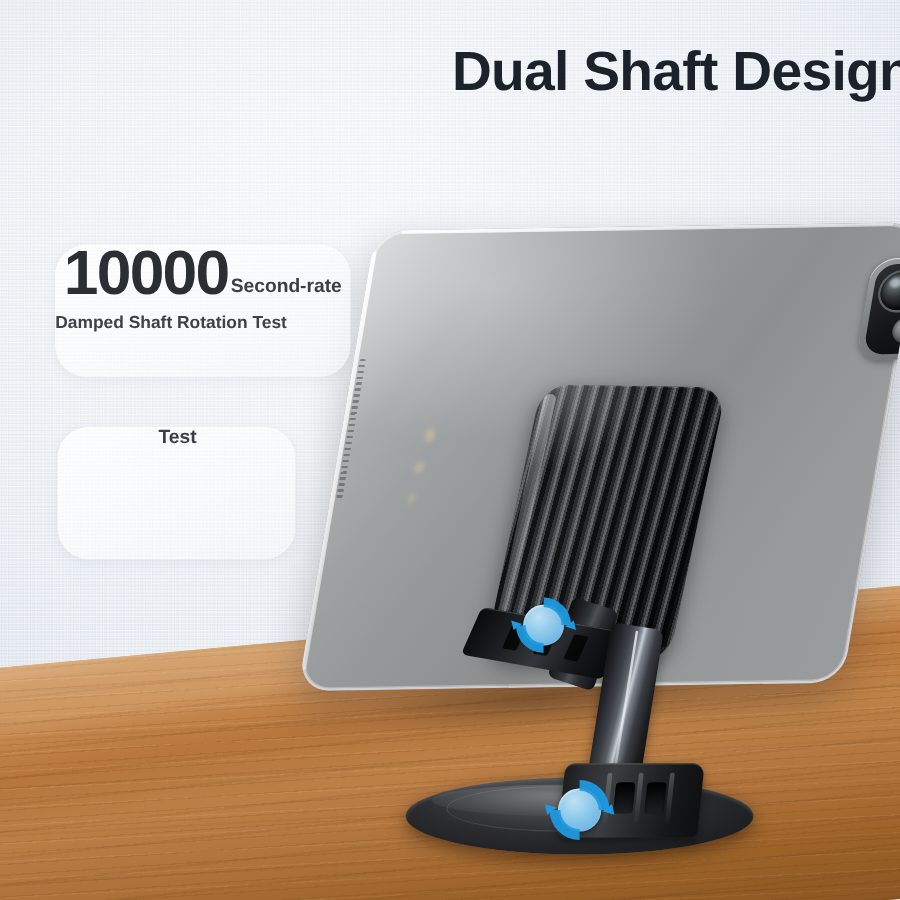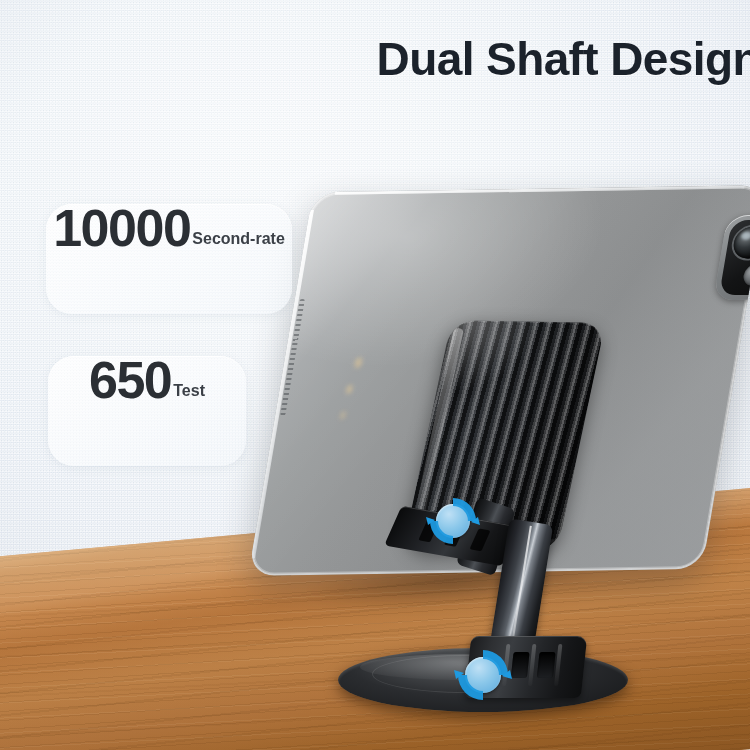--- a/index.html
+++ b/index.html
@@ -221,28 +221,28 @@
     <div class="l1">Dual Shaft Design</div>
   </div>
 
   <div class="card" id="card1">
     <div class="texture"></div>
     <div class="inner">
       <div class="stat-row">
         <span class="stat-num">10000</span>
         <span class="stat-unit">Second-rate</span>
       </div>
+      <div class="stat-cap">Damped Shaft Rotation Test</div>
     </div>
   </div>
 
   <div class="card" id="card2">
     <div class="texture"></div>
     <div class="inner">
       <div class="stat-row">
-        <span class="stat-num">650</span>
         <span class="stat-unit">Test</span>
       </div>
     </div>
   </div>
 
   <div class="desk">
     <div class="grain"></div>
     <div class="grain2"></div>
     <div class="sheen"></div>
   </div>

